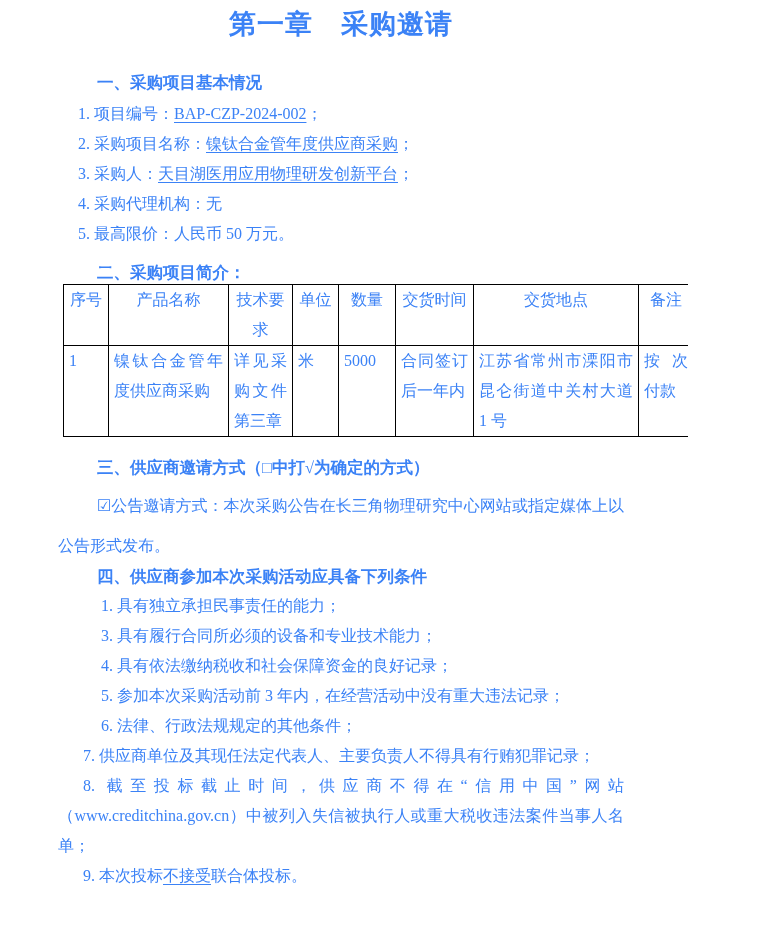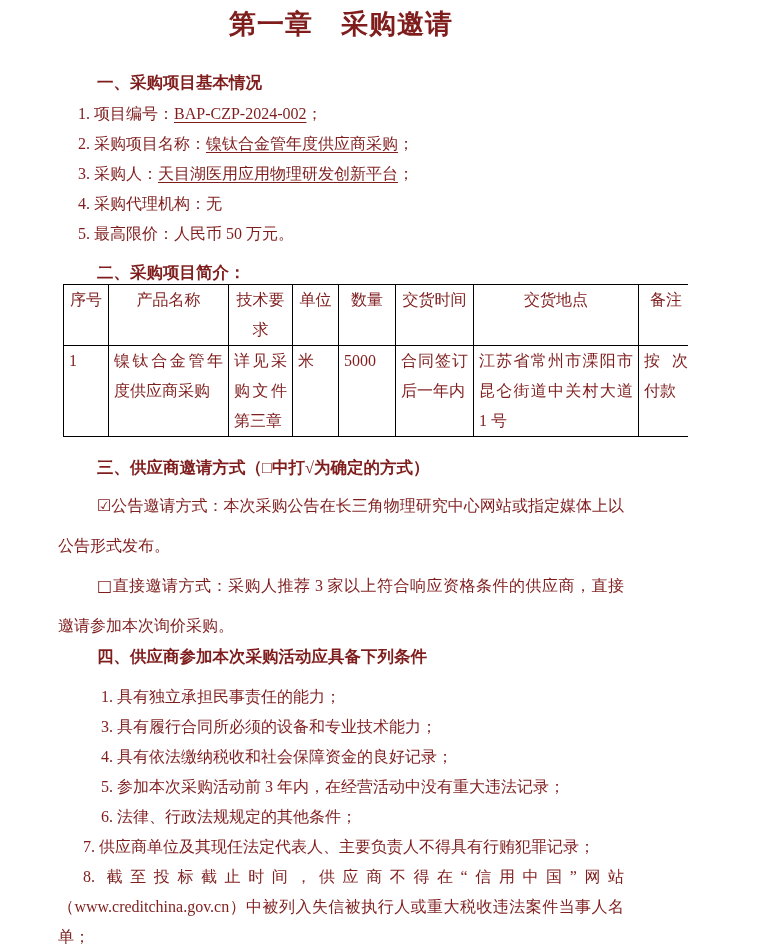--- a/index.html
+++ b/index.html
@@ -2,21 +2,21 @@
 <html><head>
 <meta charset="utf-8">
 <style>
   html,body{margin:0;padding:0;background:#ffffff;}
   .page{
     position:relative;
     width:688px;height:948px;
     box-sizing:border-box;
     padding:8px 64px 0 58px;
     background:#ffffff;
-    color:#7f1d1d;
+    color:#3b82f6;
     font-family:"Liberation Serif","DejaVu Serif",serif;
     font-size:16px;
     overflow:hidden;
   }
   .doc-title{
     margin:0;
     font-family:"Liberation Sans","DejaVu Sans",sans-serif;
     font-weight:bold;
     font-size:27px;
     line-height:32px;
@@ -57,21 +57,21 @@
   table.products td{height:89px;text-align:left;}
   table.products td.j{text-align:justify;}
   .para{
     margin:8px 0 0 0;
     line-height:40px;
     text-indent:39px;
     text-align:justify;
   }
   .para + .para{margin-top:0;}
   .cb{font-family:"DejaVu Sans","Liberation Sans",sans-serif;}
-  .s4-items{margin-top:16px;}
+  .s4-items{margin-top:5px;}
   .s4-items p{margin:0;line-height:30px;}
   .s4-items p.ind-a{margin-left:43px;}
   .s4-items p.ind-b{text-indent:25px;text-align:justify;}
 </style>
 </head>
 <body>
 
 <div class="page">
 
   <h1 class="doc-title">第一章　采购邀请</h1>
@@ -120,21 +120,20 @@
         <td class="j">江苏省常州市溧阳市昆仑街道中关村大道 1 号</td>
         <td class="j">按次付款</td>
       </tr>
     </tbody>
   </table>
 
   <h2 class="sec m3"><span>三、供应商邀请方式</span><span class="paren">（□中打√为确定的方式）</span></h2>
 
   <p class="para"><span class="cb">☑</span><span>公告邀请方式：本次采购公告在长三角物理研究中心网站或指定媒体上以公告形式发布。</span></p>
 
-  <p class="para"><span class="cb">□</span><span>直接邀请方式：采购人推荐 3 家以上符合响应资格条件的供应商，直接邀请参加本次询价采购。</span></p>
 
   <h2 class="sec m4">四、供应商参加本次采购活动应具备下列条件</h2>
 
   <div class="s4-items">
     <p class="ind-a">1. 具有独立承担民事责任的能力；</p>
     <p class="ind-a">3. 具有履行合同所必须的设备和专业技术能力；</p>
     <p class="ind-a">4. 具有依法缴纳税收和社会保障资金的良好记录；</p>
     <p class="ind-a">5. 参加本次采购活动前 3 年内，在经营活动中没有重大违法记录；</p>
     <p class="ind-a">6. 法律、行政法规规定的其他条件；</p>
     <p class="ind-b">7. 供应商单位及其现任法定代表人、主要负责人不得具有行贿犯罪记录；</p>

